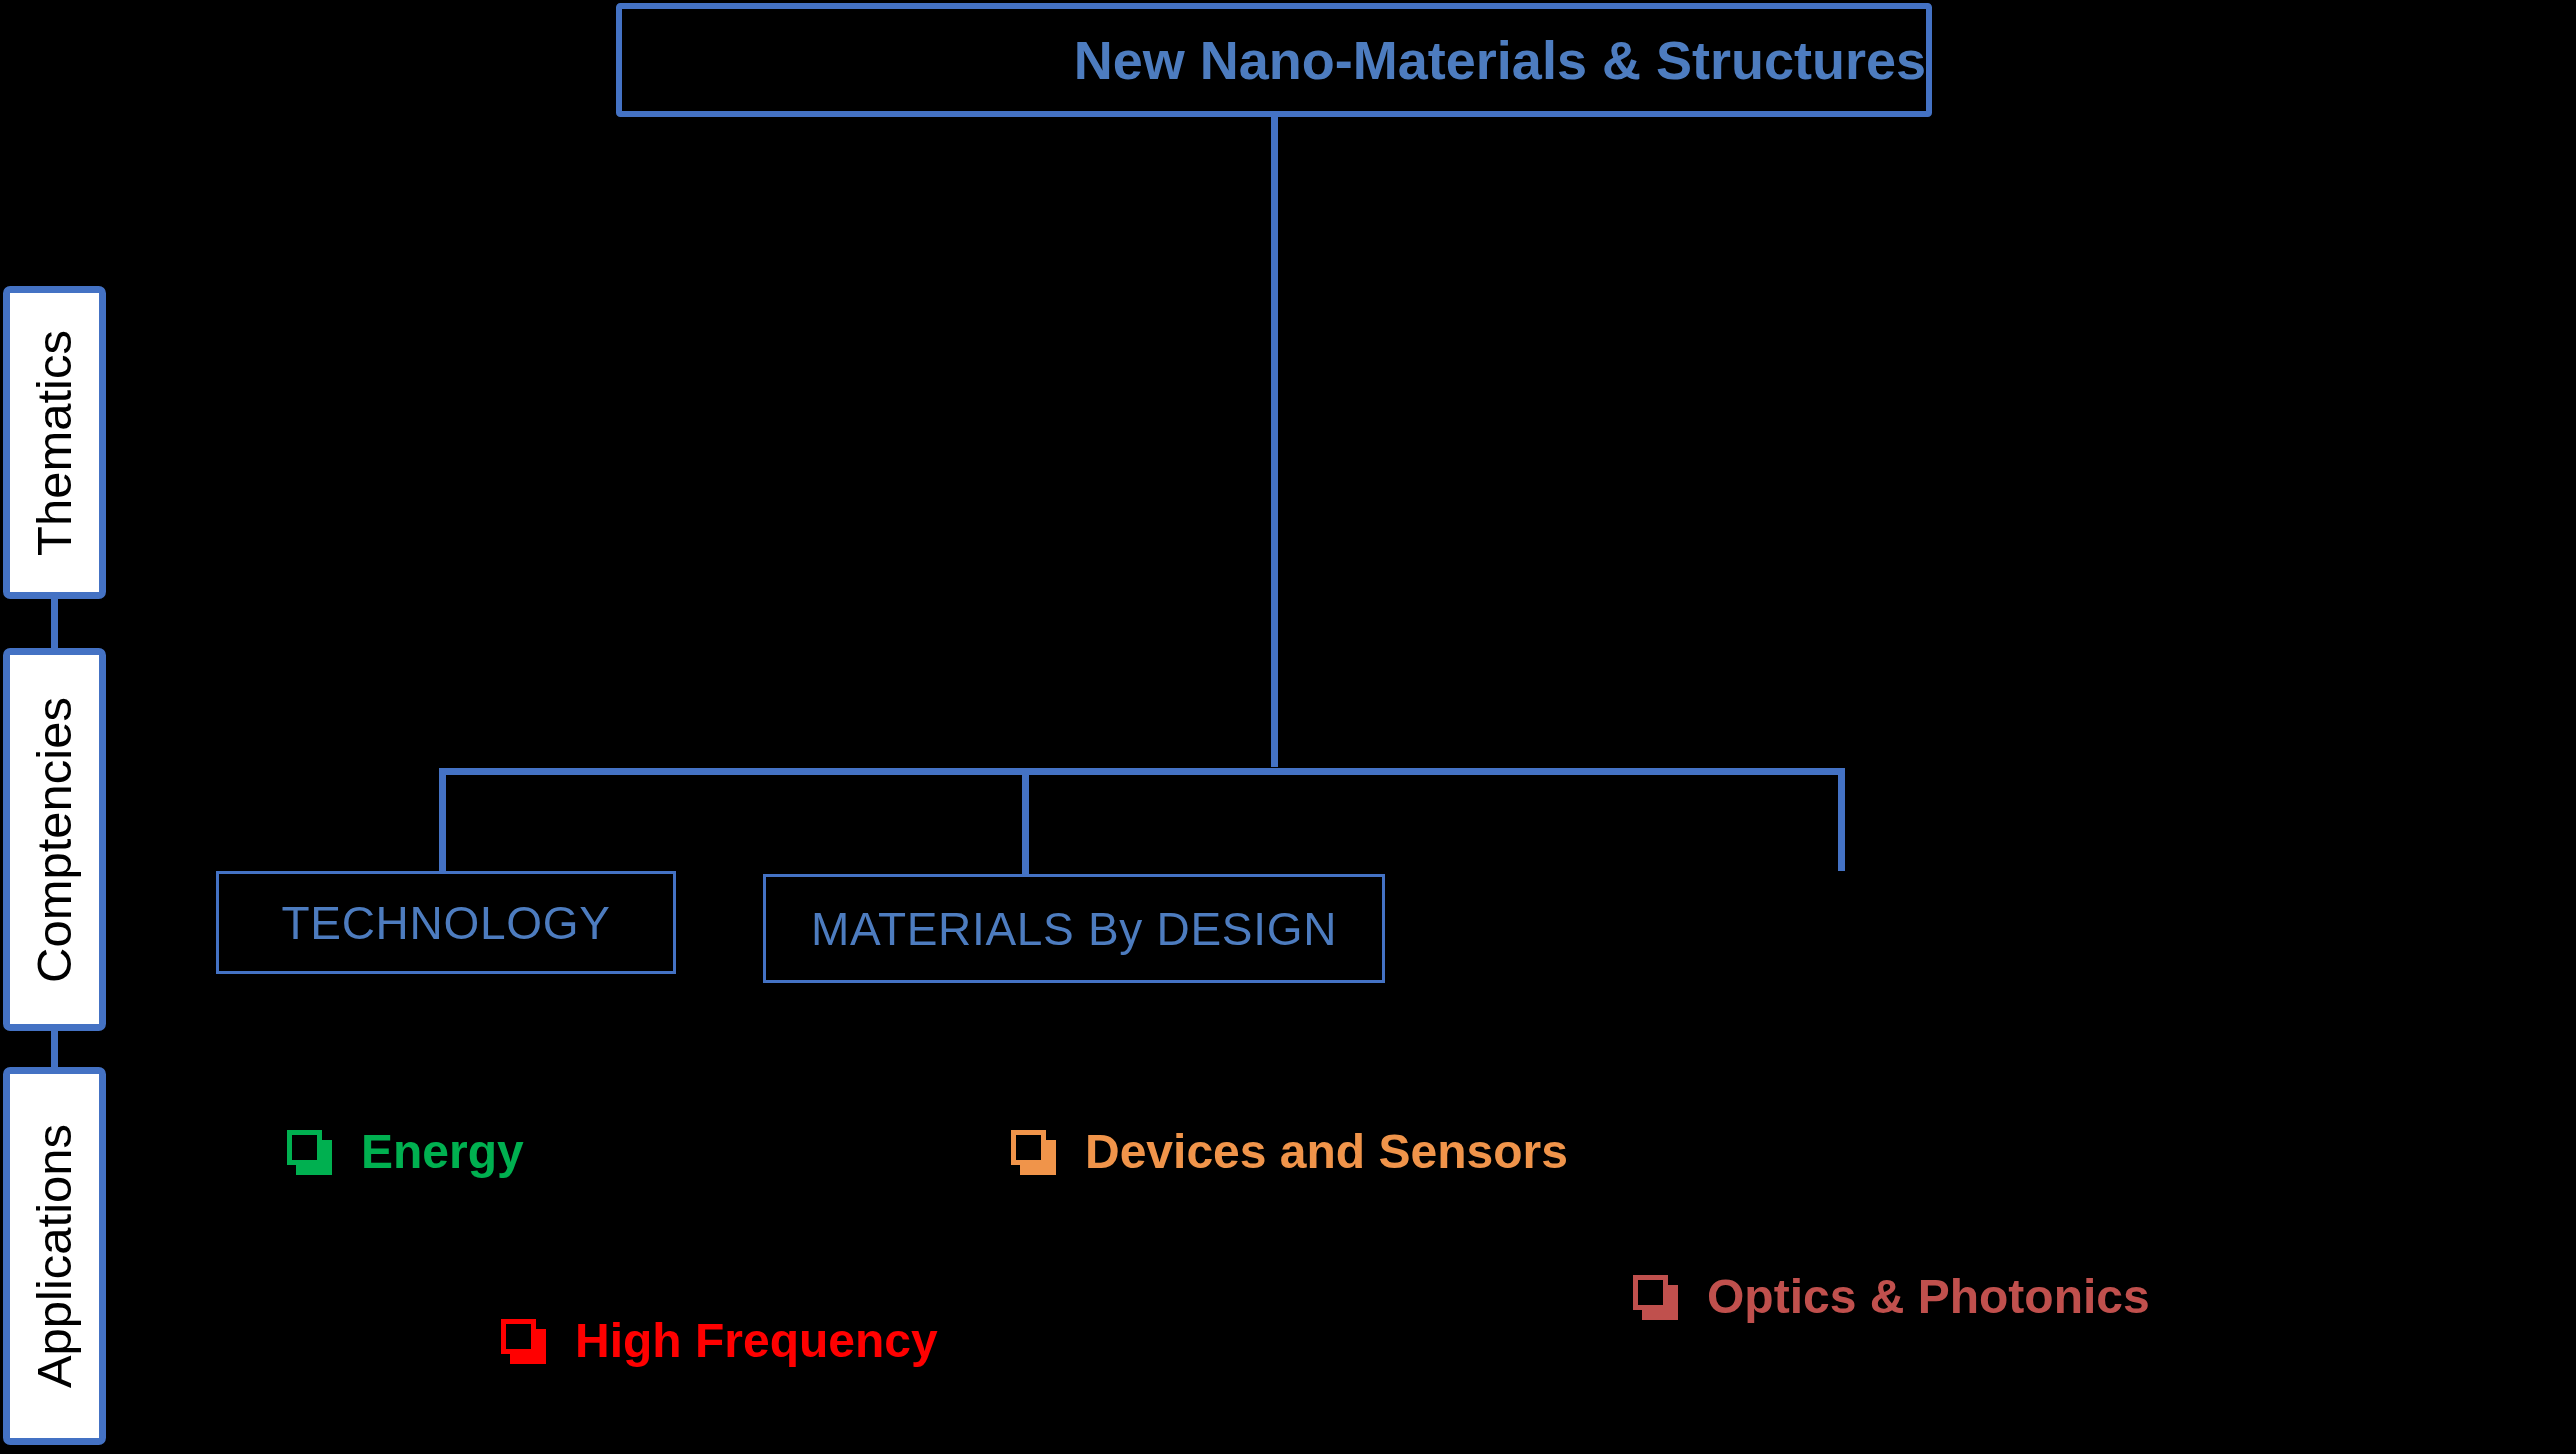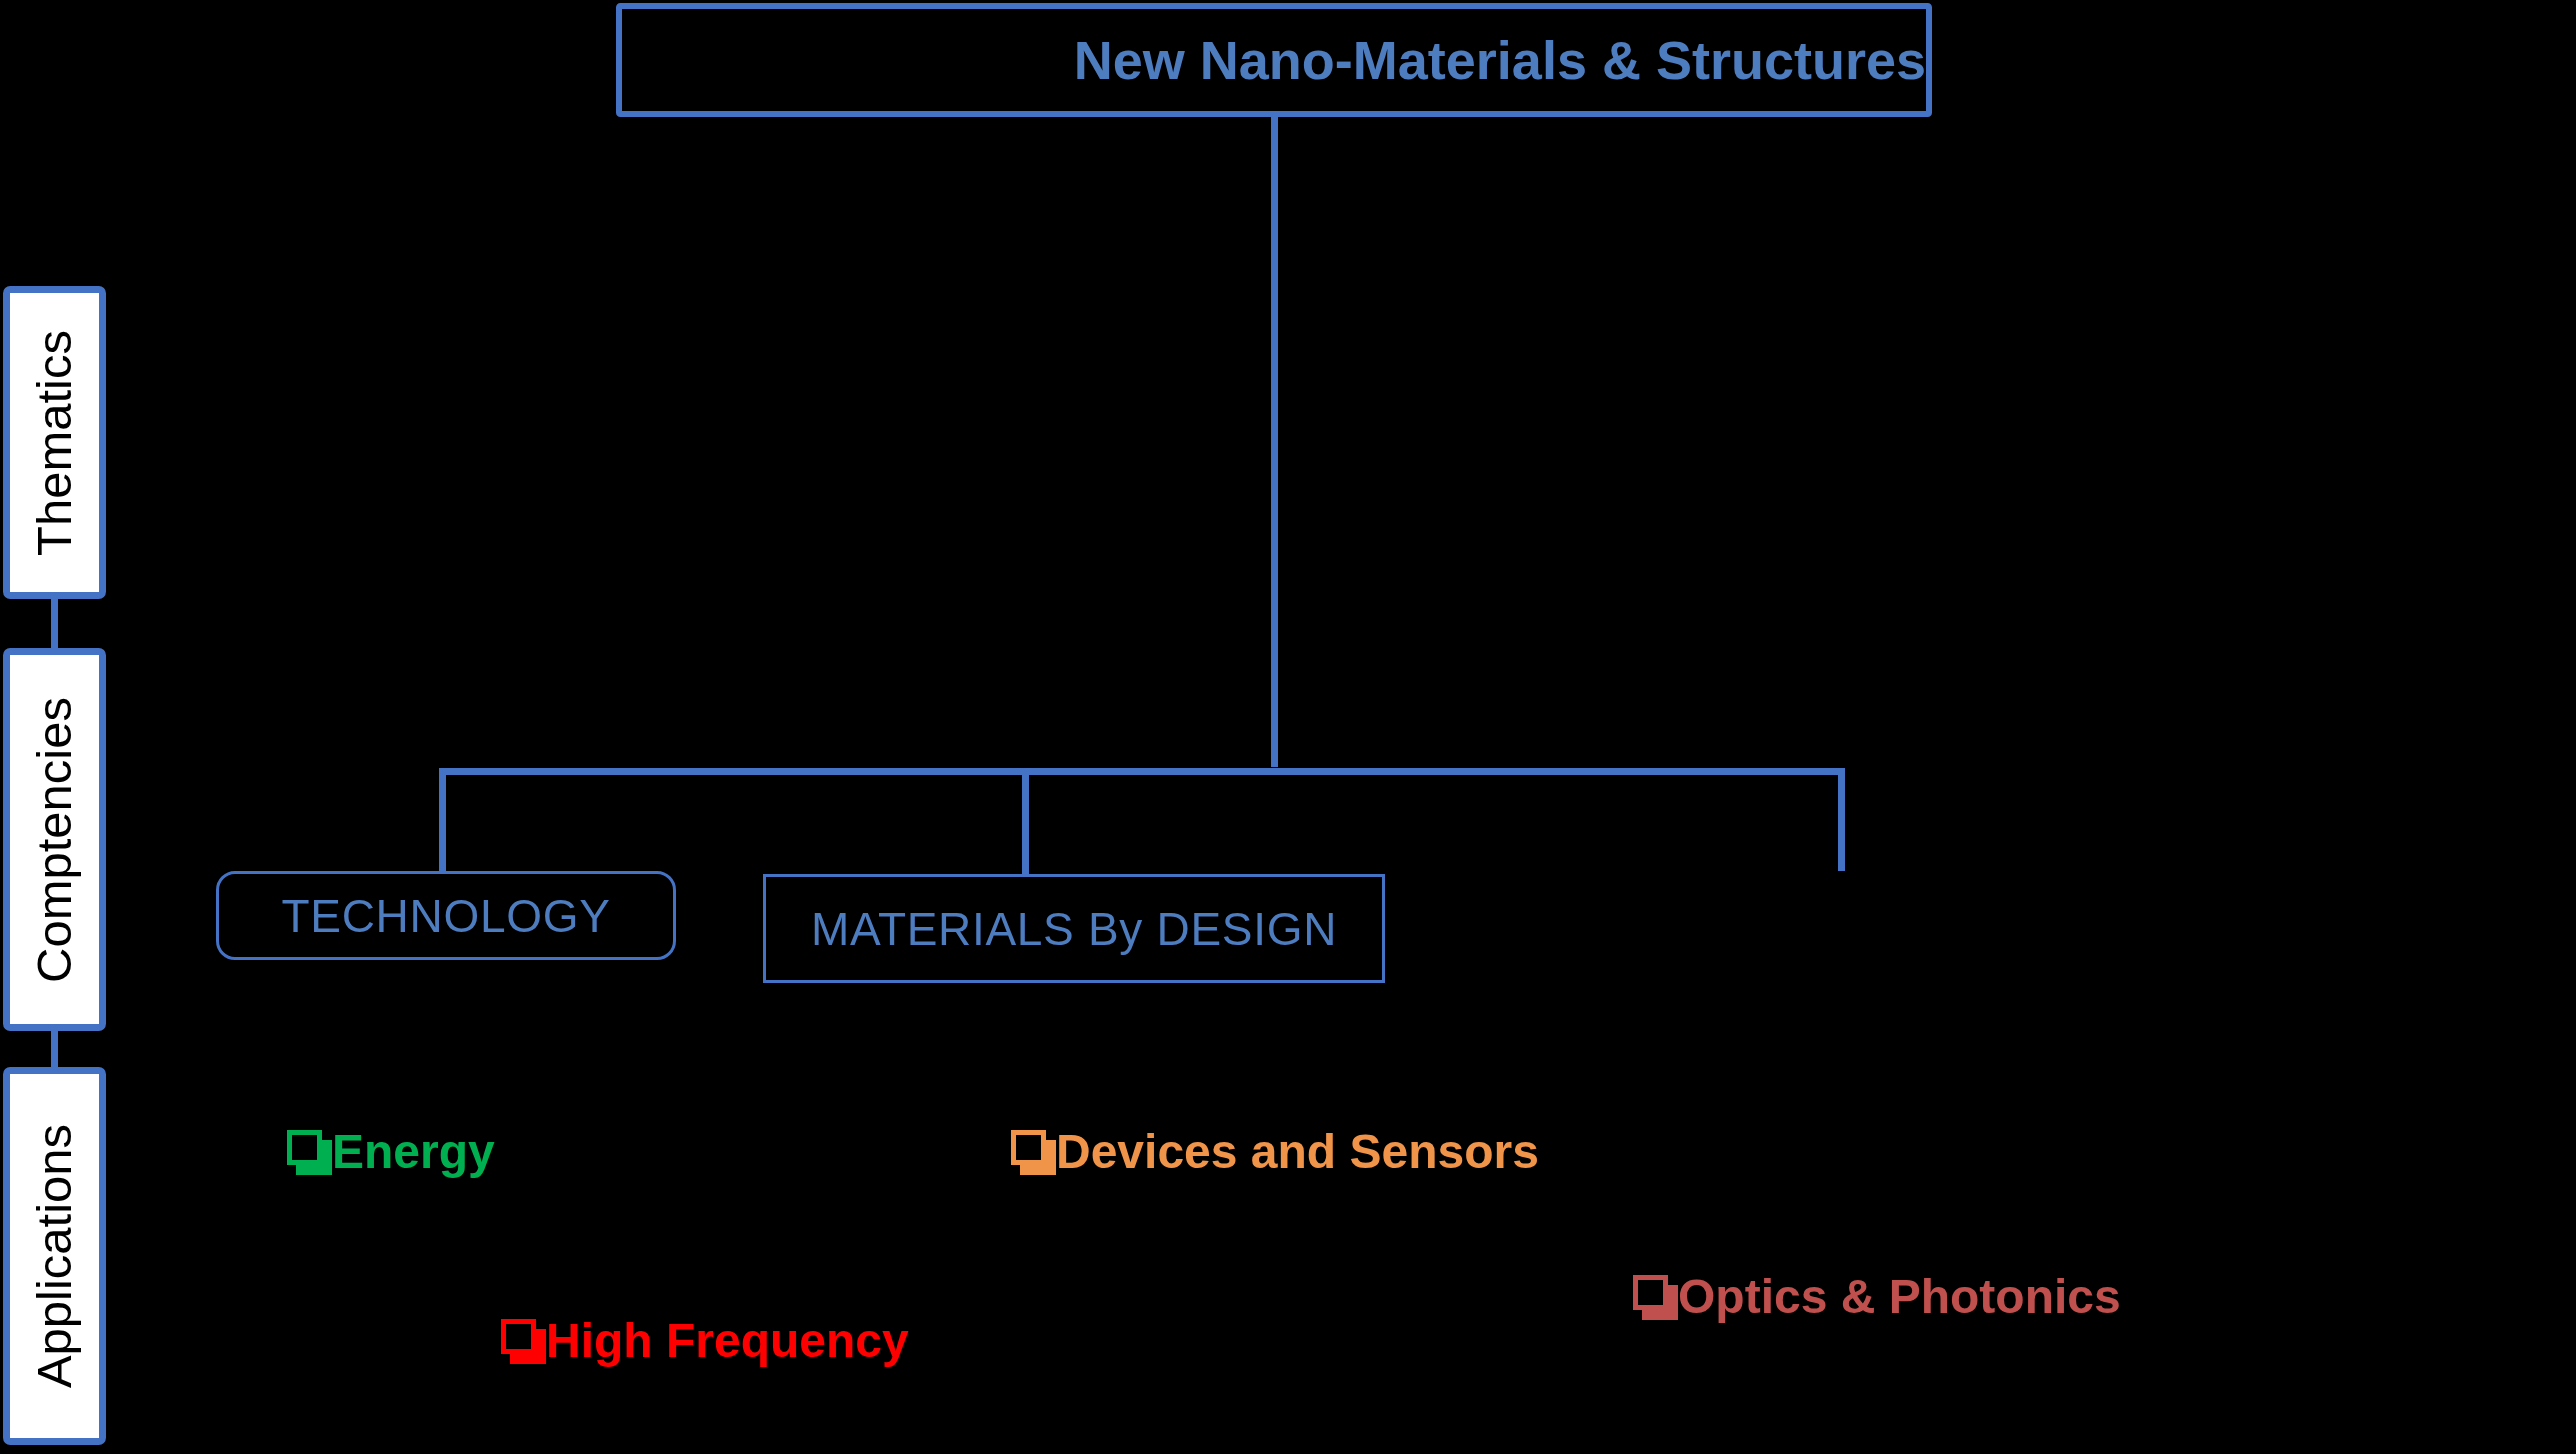--- a/index.html
+++ b/index.html
@@ -18,40 +18,40 @@
   .title-box .lbl{
     color:var(--text-blue,#4D7CBF);font-size:54px;font-weight:bold;white-space:nowrap;
   }
 
   
   .comp-box{
     position:absolute;box-sizing:border-box;border:3.6px solid var(--accent-blue,#4472C4);
     display:flex;align-items:center;justify-content:center;background:transparent;
   }
   .comp-box .lbl{color:var(--text-blue,#4D7CBF);font-size:46px;font-weight:400;white-space:nowrap;letter-spacing:0.7px;}
-  .comp-tech{left:216px;top:871px;width:460px;height:89px;border-radius:19px;}
+  .comp-tech{left:216px;top:871px;width:460px;height:103px;}
   .comp-mat{left:731px;top:874px;width:622px;height:109px;margin-left:32px;}
   .comp-char{left:1366px;top:870px;width:960px;height:103px;}
 
   
   .side-box{
     position:absolute;left:2.9px;width:103px;box-sizing:border-box;
     border:7.2px solid var(--accent-blue,#4472C4);border-radius:7.2px;background:var(--sidebar-fill,#fff);
     display:flex;align-items:center;justify-content:center;
   }
   .side-box .lbl{
     transform:rotate(-90deg);white-space:nowrap;color:var(--sidebar-text,#000);
     font-size:49px;font-weight:400;
   }
   .side-thematics{top:286px;height:313px;}
   .side-comptencies{top:648px;height:383px;}
   .side-applications{top:1067px;height:378px;}
 
   
-  .app-item{position:absolute;display:flex;align-items:center;}
+  .app-item{position:absolute;display:flex;align-items:center;gap:29px;}
   .app-item .lbl{font-size:48px;font-weight:bold;line-height:1;white-space:nowrap;}
   .app-energy{left:287px;top:1128px;}
   .app-devices{left:1011px;top:1128px;}
   .app-hf{left:501px;top:1293px;margin-top:24px;}
   .app-optics{left:1633px;top:1273px;}
 
   
   .chk{position:relative;width:45px;height:45px;flex:none;}
   .chk-shadow{position:absolute;left:8.7px;top:10px;width:36px;height:35px;background:currentColor;}
   .chk-front{position:absolute;left:0;top:0;width:35px;height:35px;box-sizing:border-box;

